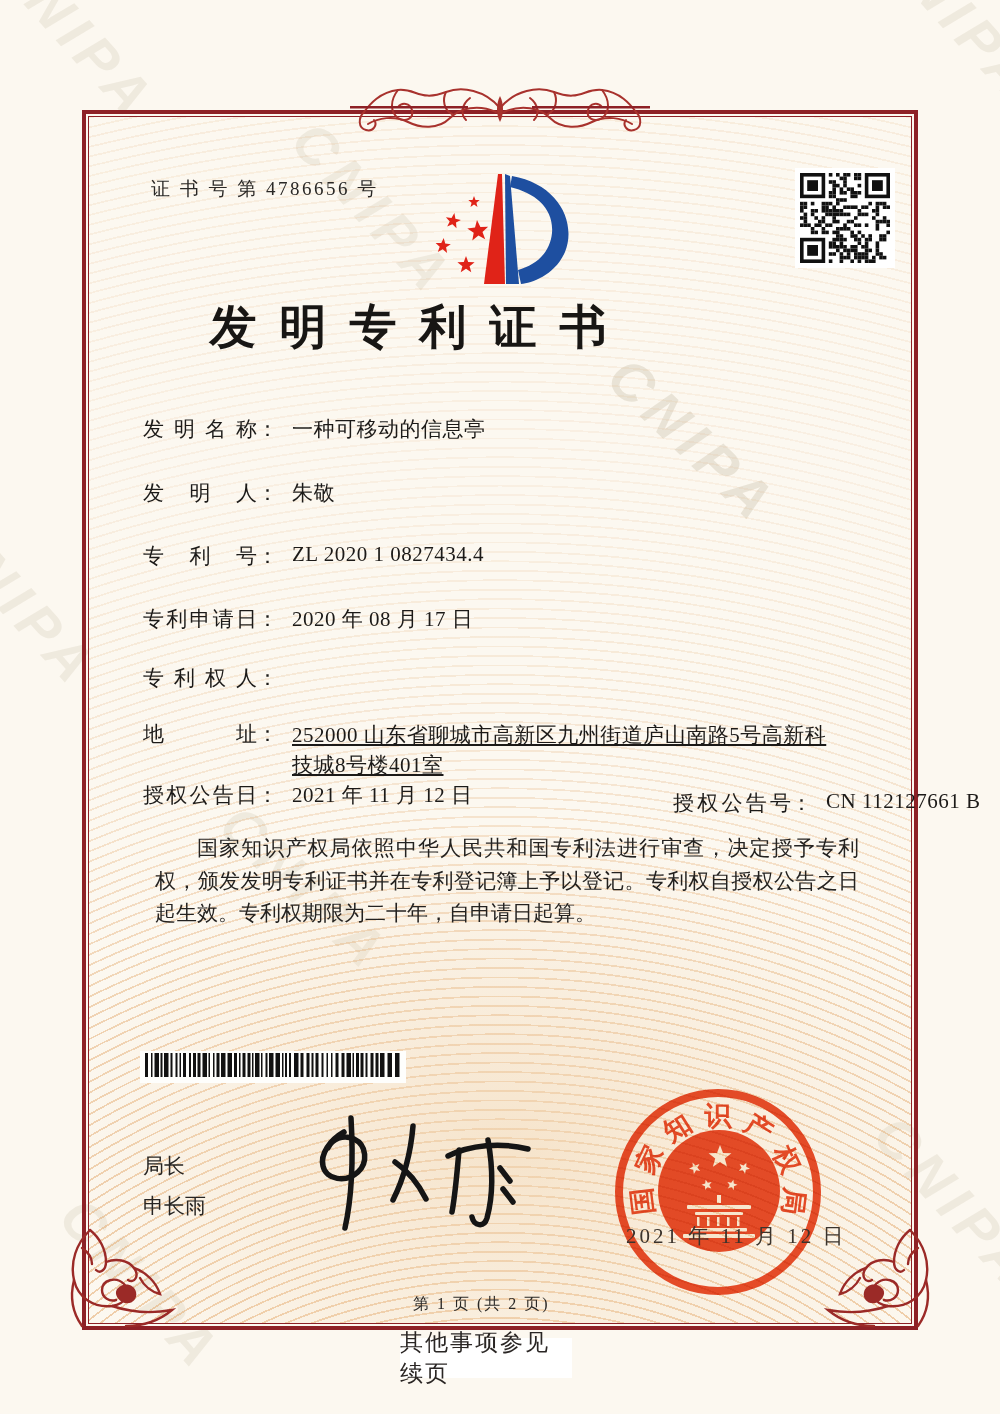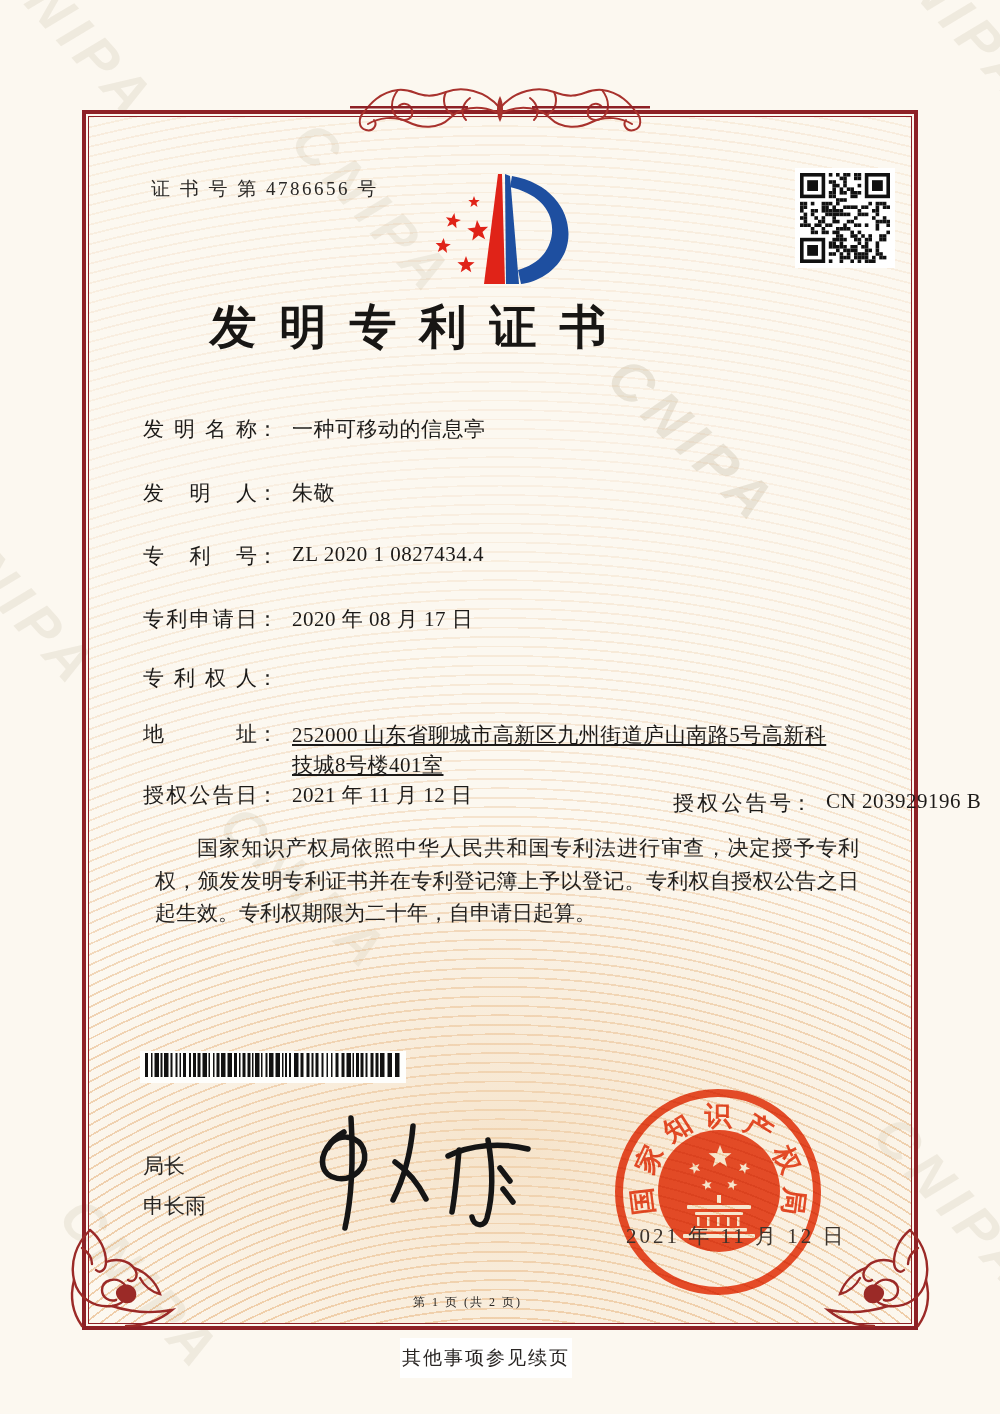--- a/index.html
+++ b/index.html
@@ -50,23 +50,23 @@
   .body-text p{margin:12px;text-indent:2em;}
 
   
   .barcode{position:absolute;left:140px;top:1051px;background:#fefefc;padding:2px 3px;}
   .signatory{position:absolute;left:143px;top:1146px;font-size:21px;line-height:40px;
              font-family:"Liberation Sans","DejaVu Sans",sans-serif;color:#262422;}
   .signature{position:absolute;left:292px;top:1112px;}
   .seal{position:absolute;left:611px;top:1085px;width:214px;height:214px;mix-blend-mode:multiply;}
   .seal-date{position:absolute;left:626px;top:1222px;font-size:21px;letter-spacing:3px;
              color:#3b332c;white-space:nowrap;}
-  .page-no{position:absolute;left:413px;top:1294px;font-size:12px;letter-spacing:2px;color:#2a2826;}
+  .page-no{position:absolute;left:413px;top:1294px;font-size:16px;letter-spacing:2px;color:#2a2826;}
   .cont-box{position:absolute;left:400px;top:1338px;width:172px;height:40px;background:#ffffff;
-            display:flex;align-items:center;justify-content:center;font-size:19px;
+            display:flex;align-items:center;justify-content:center;font-size:23px;
             letter-spacing:2px;color:#2a2624;}
 </style>
 </head>
 <body>
 
 <div class="page">
 
   <div class="wm" style="left:-30px;top:0px">CNIPA</div>
   <div class="wm" style="left:852px;top:-18px">CNIPA</div>
   <div class="wm" style="left:268px;top:176px">CNIPA</div>
@@ -383,21 +383,21 @@
       <span class="colon">：</span>
     <span class="val wrap">252000 山东省聊城市高新区九州街道庐山南路5号高新科技城8号楼401室</span>
   </div>
   <div class="row" style="top:781px">
     <span class="lbl">授权公告日</span>
       <span class="colon">：</span>
     <span class="val">2021 年 11 月 12 日</span>
     <span class="row2col">
       <span class="lbl" style="width:118px">授权公告号</span>
         <span class="colon">：</span>
-      <span class="val">CN 203929196 B</span>
+      <span class="val">CN 112127661 B</span>
     </span>
   </div>
 
   <div class="body-text">
     <p>国家知识产权局依照中华人民共和国专利法进行审查，决定授予专利权，颁发发明专利证书并在专利登记簿上予以登记。专利权自授权公告之日起生效。专利权期限为二十年，自申请日起算。</p>
   </div>
 
   <div class="barcode">
     <svg id="bars" width="260" height="24" viewBox="0 0 260 24">
         <rect x="2" y="0" width="3" height="24" fill="#111"></rect>

